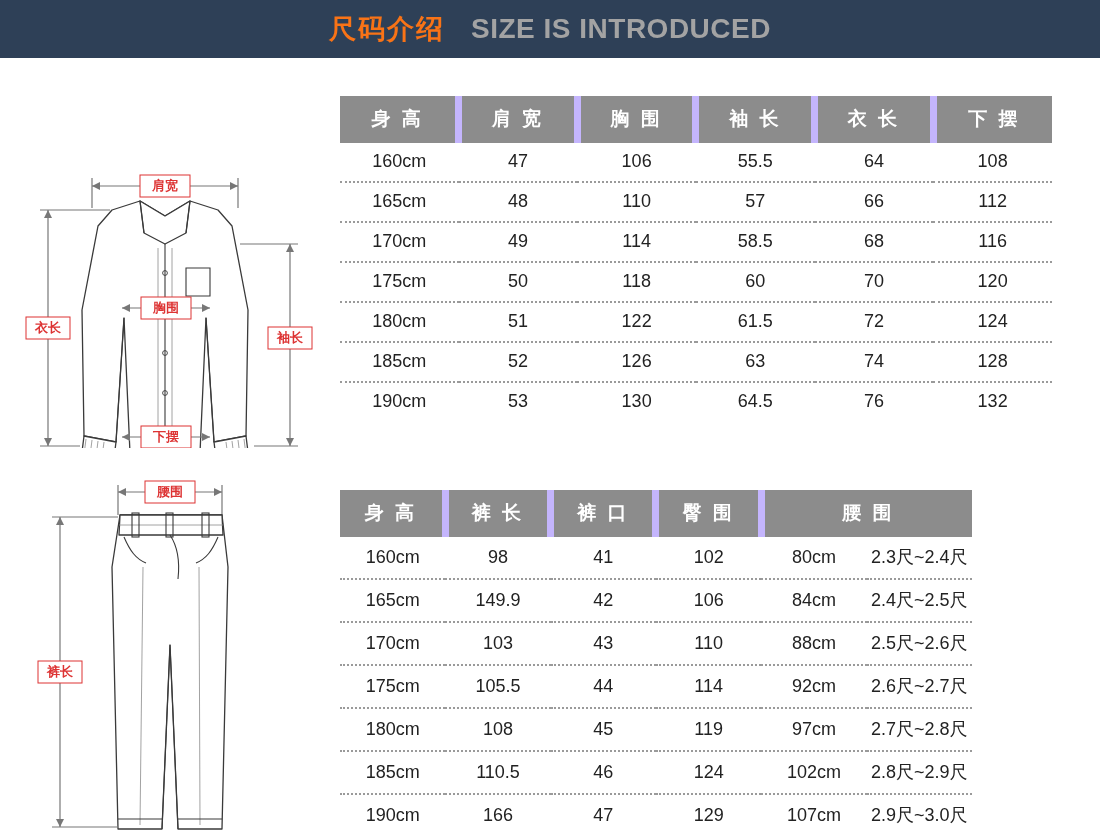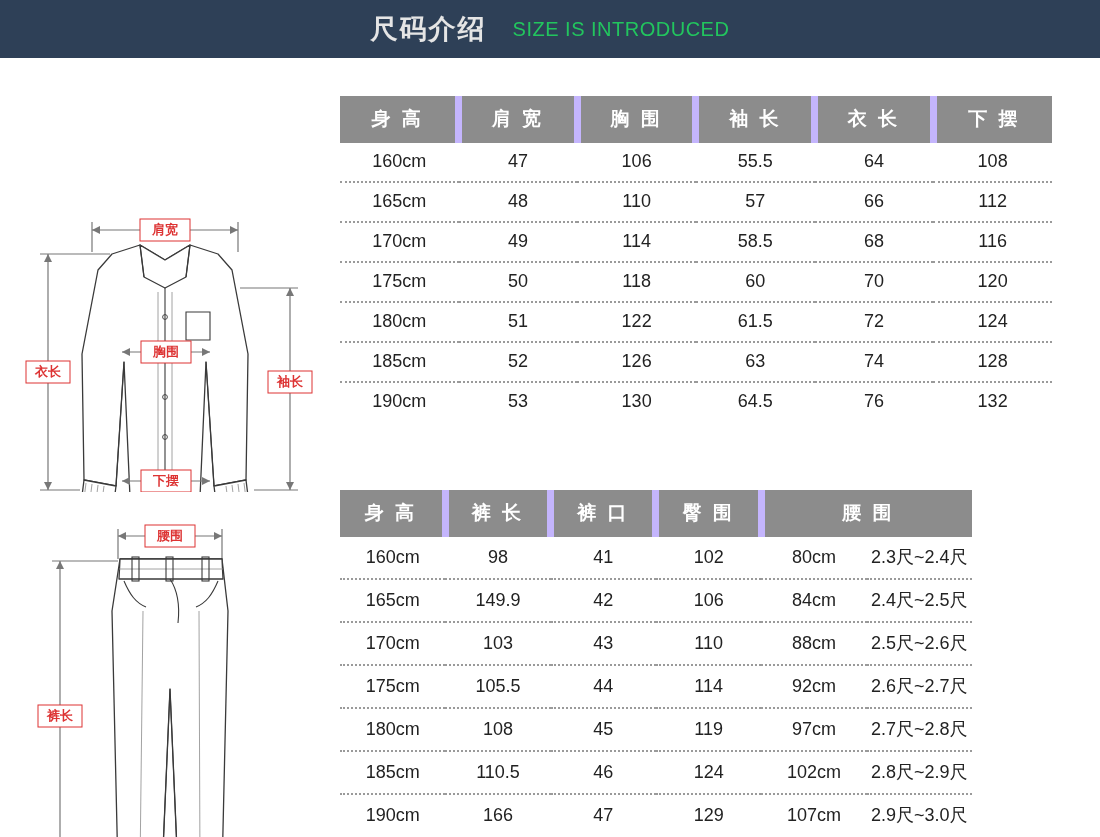--- a/index.html
+++ b/index.html
@@ -22,29 +22,29 @@
   
   .header {
     height: 58px;
     background: #2e4057;
     display: flex;
     align-items: center;
     justify-content: center;
     gap: 26px;
   }
   .header .cn {
-    color: #e5e5e5;
+    color: #f97316;
     font-size: 27px;
     font-weight: bold;
     letter-spacing: 2px;
   }
   .header .en {
-    color: #22c55e;
-    font-size: 20px;
-    font-weight: normal;
+    color: #a3a3a3;
+    font-size: 28px;
+    font-weight: bold;
     letter-spacing: 0.5px;
   }
   
   .block {
     position: absolute;
     display: flex;
   }
   .block-top {
     top: 58px;
     left: 0;
@@ -53,21 +53,20 @@
   }
   .block-bottom {
     top: 455px;
     left: 0;
     width: 1020px;
     height: 382px;
   }
   .figure {
     width: 340px;
     position: relative;
-    margin-top: 44px;
   }
   .table-wrap {
     flex: 1;
     padding-top: 38px;
     padding-right: 48px;
   }
   .block-bottom .table-wrap {
     padding-top: 35px;
   }
   

